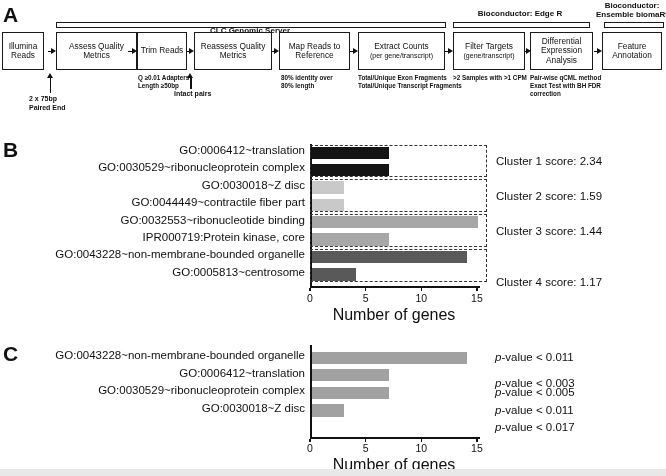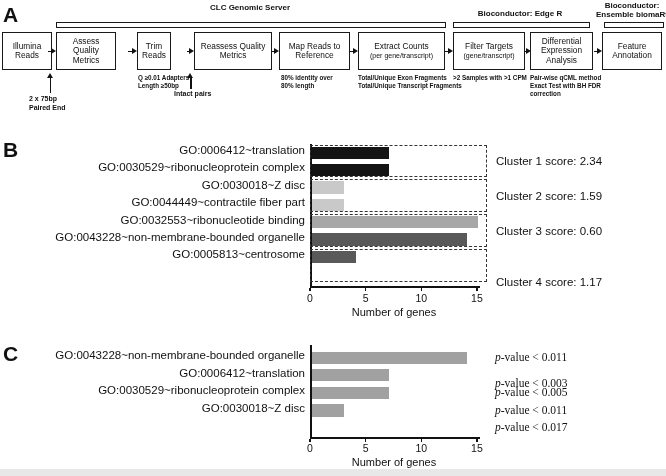--- a/index.html
+++ b/index.html
@@ -35,50 +35,50 @@
   .rows{position:absolute;left:0;display:flex;flex-direction:column;width:490px;}
   .crow{display:flex;align-items:flex-start;}
   .rlabel{flex:none;width:305px;text-align:right;font-size:11.5px;color:#111;
           white-space:nowrap;display:flex;align-items:center;justify-content:flex-end;}
   .rtrack{position:relative;flex:1;margin-left:6px;}
   .hbar{position:absolute;left:0;top:2.5px;height:12.4px;}
   .vline{position:absolute;width:1.5px;background:#111;}
   .hline{position:absolute;height:1.5px;background:#111;}
   .tick{position:absolute;width:1.5px;height:3.5px;background:#111;}
   .ticklbl{position:absolute;width:22px;text-align:center;font-size:10.5px;color:#111;}
-  .xlabel{position:absolute;left:310px;width:168px;text-align:center;font-size:11px;color:#111;}
+  .xlabel{position:absolute;left:310px;width:168px;text-align:center;font-size:16px;color:#111;}
   .dashbox{position:absolute;left:310px;width:177px;height:32.6px;border:1px dashed #333;
            box-sizing:border-box;}
   .clusterlbl{position:absolute;left:496px;font-size:11.5px;line-height:14px;color:#111;white-space:nowrap;}
-  .plabel{position:absolute;left:495px;font-size:11.5px;line-height:13px;color:#111;white-space:nowrap;font-family:Liberation Serif, serif;}
+  .plabel{position:absolute;left:495px;font-size:11.5px;line-height:13px;color:#111;white-space:nowrap;}
   .bottom-strip{position:absolute;left:0;top:469px;width:666px;height:7px;background:#e8e8e8;}
 </style>
 </head>
 <body>
 
 <div id="fig">
 
   <div id="panelA">
     <div class="panel-letter" style="left:3px;top:3px;">A</div>
 
     <div class="bracket" style="left:56px;width:388px;"></div>
     <div class="bracket" style="left:453px;width:135px;"></div>
     <div class="bracket" style="left:604px;width:58px;"></div>
-    <div class="bracket-label" style="left:150px;top:3px;width:200px;">CLC Genomic Server</div>
+    <div class="bracket-label" style="left:150px;top:26px;width:200px;">CLC Genomic Server</div>
     <div class="bracket-label" style="left:420px;top:9px;width:200px;">Bioconductor: Edge R</div>
     <div class="bracket-label" style="left:584px;top:1px;width:96px;">Bioconductor:
 Ensemble biomaRt</div>
 
-    <div class="flow-box" style="left:2px;width:50px;">
+    <div class="flow-box" style="left:2px;width:42px;">
       <span class="flow-title">Illumina Reads</span>
       </div>
-    <div class="flow-box" style="left:56px;width:60px;">
+    <div class="flow-box" style="left:56px;width:81px;">
       <span class="flow-title">Assess Quality Metrics</span>
       </div>
-    <div class="flow-box" style="left:137px;width:34px;text-align:center;">
+    <div class="flow-box" style="left:137px;width:50px;text-align:center;">
       <span class="flow-title">Trim Reads</span>
       </div>
     <div class="flow-box" style="left:194px;width:78px;">
       <span class="flow-title">Reassess Quality Metrics</span>
       </div>
     <div class="flow-box" style="left:279px;width:71px;">
       <span class="flow-title">Map Reads to Reference</span>
       </div>
     <div class="flow-box" style="left:358px;width:87px;">
       <span class="flow-title">Extract Counts</span>
@@ -148,20 +148,26 @@
             <div class="hbar" style="width: 33.39px; background: rgb(201, 201, 201);"></div>
           </div>
         </div>
         <div class="crow" style="height: 17.4px;">
           <div class="rlabel">GO:0032553~ribonucleotide binding</div>
           <div class="rtrack">
             <div class="hbar" style="width: 166.95px; background: rgb(167, 167, 167);"></div>
           </div>
         </div>
         <div class="crow" style="height: 17.4px;">
+          <div class="rlabel">IPR000719:Protein kinase, core</div>
+          <div class="rtrack">
+            <div class="hbar" style="width: 77.91px; background: rgb(167, 167, 167);"></div>
+          </div>
+        </div>
+        <div class="crow" style="height: 17.4px;">
           <div class="rlabel">GO:0043228~non-membrane-bounded organelle</div>
           <div class="rtrack">
             <div class="hbar" style="width: 155.82px; background: rgb(89, 89, 89);"></div>
           </div>
         </div>
         <div class="crow" style="height: 17.4px;">
           <div class="rlabel">GO:0005813~centrosome</div>
           <div class="rtrack">
             <div class="hbar" style="width: 44.52px; background: rgb(89, 89, 89);"></div>
           </div>
@@ -176,21 +182,21 @@
       <div class="ticklbl" style="left: 354.65px; top: 156px;">5</div>
       <div class="tick" style="left: 420.55px; top: 151.5px;"></div>
       <div class="ticklbl" style="left: 410.3px; top: 156px;">10</div>
       <div class="tick" style="left: 476.2px; top: 151.5px;"></div>
       <div class="ticklbl" style="left: 465.95px; top: 156px;">15</div>
       <div class="dashbox" style="top: 8.6px;"></div>
       <div class="clusterlbl" style="top: 18.4px;">Cluster 1 score: 2.34</div>
       <div class="dashbox" style="top: 43.4px;"></div>
       <div class="clusterlbl" style="top: 53.2px;">Cluster 2 score: 1.59</div>
       <div class="dashbox" style="top: 78.2px;"></div>
-      <div class="clusterlbl" style="top: 88px;">Cluster 3 score: 0.60</div>
+      <div class="clusterlbl" style="top: 88px;">Cluster 3 score: 1.44</div>
       <div class="dashbox" style="top: 113px;"></div>
       <div class="clusterlbl" style="top: 139px;">Cluster 4 score: 1.17</div>
     </div>
 
   <div id="panelC">
     <div class="panel-letter" style="left:3px;top:2px;">C</div>
     <div class="rows" id="c-rows" style="top:9px;">
         <div class="crow" style="height: 17.6px;">
           <div class="rlabel">GO:0043228~non-membrane-bounded organelle</div>
           <div class="rtrack">

